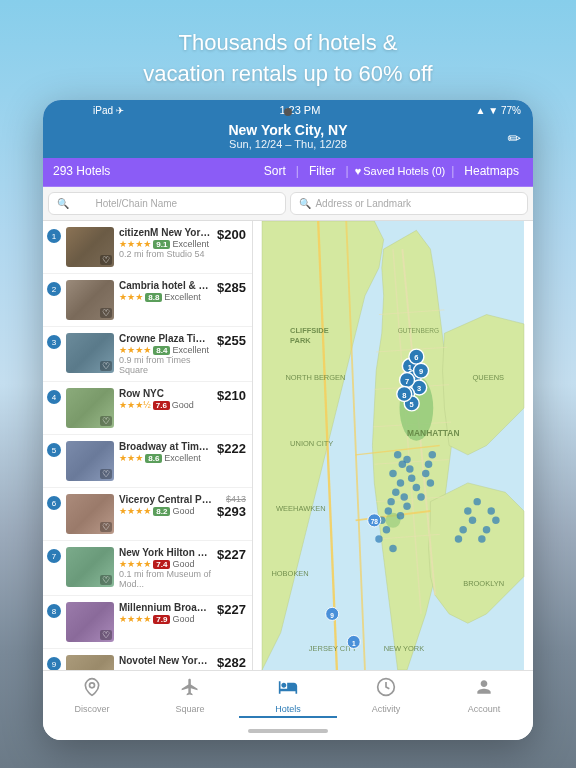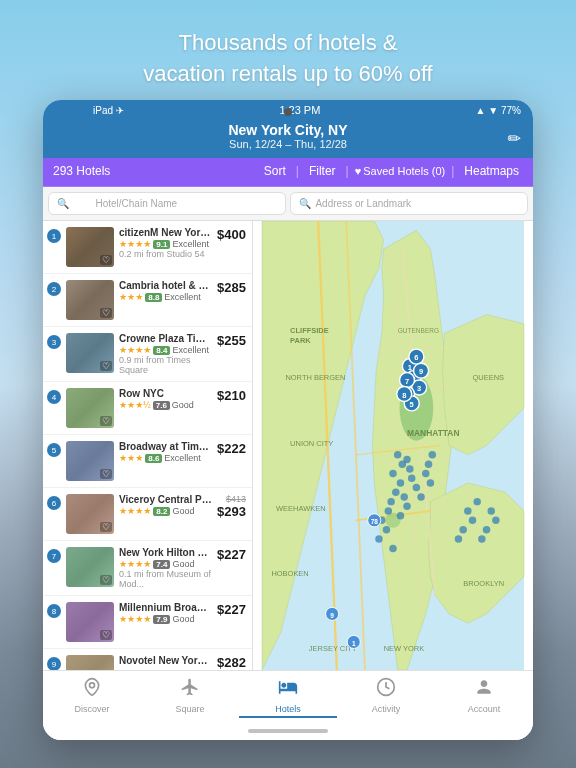--- a/index.html
+++ b/index.html
@@ -196,21 +196,21 @@
     .hotel-stars { color: #F5A623; font-size: 9px; display: flex; align-items: center; gap: 2px; }
     .hotel-badge {
       display: inline-block;
       background: #5B9E5B;
       color: white;
       font-size: 8px;
       padding: 0 3px;
       border-radius: 2px;
       font-weight: 600;
     }
-    .hotel-badge.blue { background: #737373; }
+    .hotel-badge.blue { background: #b91c1c; }
     .hotel-rating-label { font-size: 9px; color: #666; }
     .hotel-dist { font-size: 9px; color: #999; }
     .hotel-price-col { text-align: right; flex-shrink: 0; }
     .hotel-price { font-size: 13px; font-weight: 700; color: #1A1A1A; }
     .hotel-strikethrough { font-size: 9px; color: #999; text-decoration: line-through; }
     
     .map-area {
       flex: 1;
       position: relative;
       overflow: hidden;
@@ -338,21 +338,21 @@
       <div class="hotel-stars">
         <span style="color:#F5A623;">★★★★</span>
         <span class="hotel-badge ">9.1</span> 
               <span class="hotel-rating-label">Excellent</span>
       </div>
 
       <div class="hotel-dist">0.2 mi from Studio 54</div>
     </div>
     <div class="hotel-price-col">
 
-      <div class="hotel-price">$400</div>
+      <div class="hotel-price">$200</div>
     </div>
   </div>
         <div class="hotel-item">
     <div class="hotel-num">2</div>
     <div class="hotel-img">
       <div class="hotel-img-inner img2"></div>
       <div class="hotel-heart">♡</div>
     </div>
     <div class="hotel-info">
       <div class="hotel-name">Cambria hotel &amp; suites...</div>

